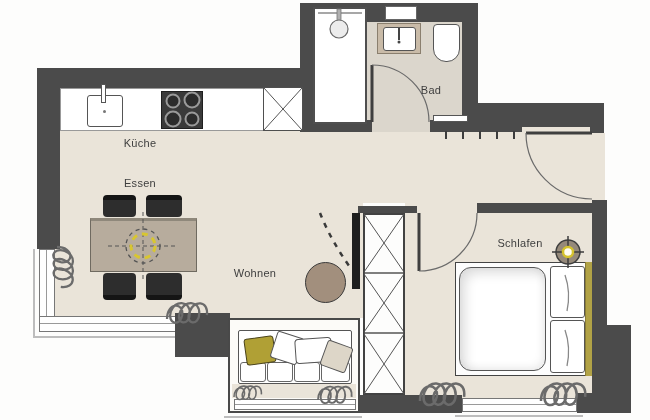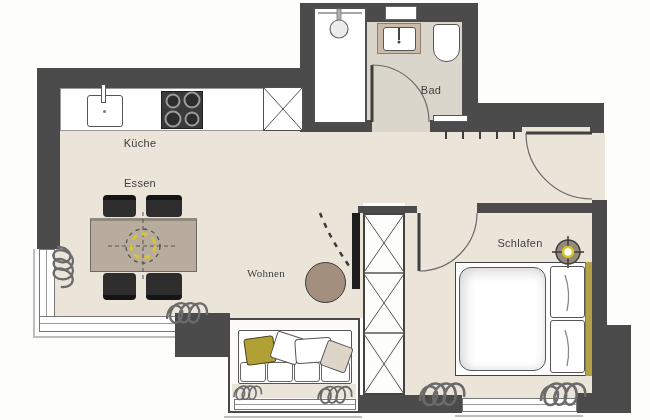--- a/index.html
+++ b/index.html
@@ -190,17 +190,17 @@
     </g>
 
     <g fill="none" stroke="#888" stroke-width="1.3">
       <path d="M565 275 q6 17 2 36"></path>
       <path d="M565 330 q6 17 2 36"></path>
     </g>
   </svg>
 
   <div class="label" style="left:140px;top:143px;">Küche</div>
   <div class="label" style="left:140px;top:183px;">Essen</div>
-  <div class="label" style="left:266px;top:273px;font-family:Liberation Serif, serif;">Wohnen</div>
+  <div class="label" style="left:255px;top:273px;">Wohnen</div>
   <div class="label" style="left:431px;top:90px;">Bad</div>
   <div class="label" style="left:520px;top:243px;">Schlafen</div>
 
 </div>
 
 </body></html>

